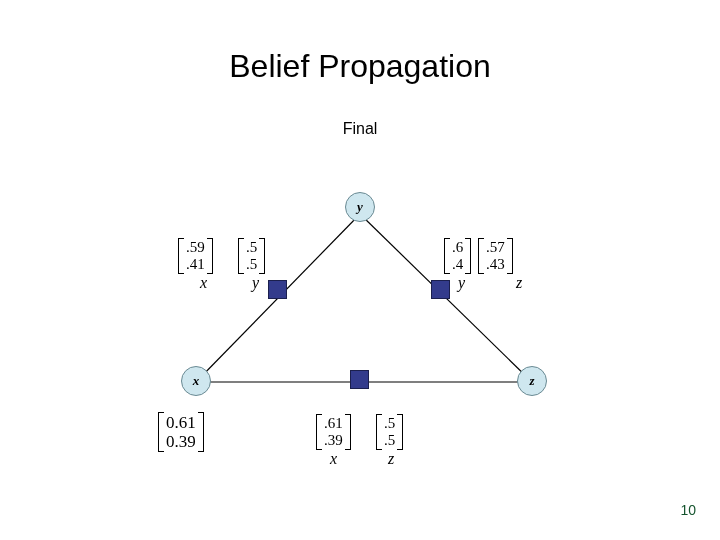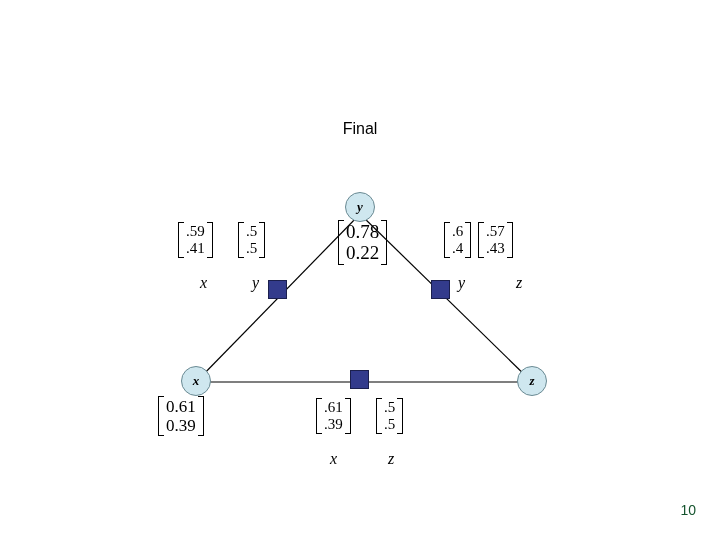--- a/index.html
+++ b/index.html
@@ -94,20 +94,21 @@
     z-index: 1;
   }
 
   
   .vec {
     position: absolute;
     display: inline-flex;
     align-items: stretch;
     z-index: 2;
     font-family: "Liberation Serif", serif;
+    margin-top: 16px;
   }
   .vec .brk {
     width: 6px;
     border-top: 1.6px solid #000;
     border-bottom: 1.6px solid #000;
     box-sizing: border-box;
   }
   .vec .brk.l { border-left: 1.6px solid #000; }
   .vec .brk.r { border-right: 1.6px solid #000; }
   .vec .vals {
@@ -134,20 +135,21 @@
     font-size: 16px;
     color: #000;
     z-index: 2;
   }
 </style>
 </head>
 <body>
 
 <div class="slide">
 
+  <div class="title">Belief Propagation</div>
   <div class="subtitle">Final</div>
 
   <div class="graph">
 
     <svg class="edges" viewBox="0 0 720 320">
       <line x1="196" y1="212" x2="360" y2="44" stroke="#000000" stroke-width="1.2"></line>
       <line x1="360" y1="44" x2="532" y2="212" stroke="#000000" stroke-width="1.2"></line>
       <line x1="196" y1="212" x2="532" y2="212" stroke="#000000" stroke-width="1.2"></line>
     </svg>
 
@@ -178,28 +180,20 @@
     <div class="vec sm" style="left:238px; top:52px;">
       <div class="brk l"></div>
       <div class="vals">
         <span>.5</span>
         <span>.5</span>
       </div>
       <div class="brk r"></div>
     </div>
     <div class="vlabel" style="left:252px; top:104px;">y</div>
 
-    <div class="vec lg" style="left:338px; top:50px;">
-      <div class="brk l"></div>
-      <div class="vals">
-        <span>0.78</span>
-        <span>0.22</span>
-      </div>
-      <div class="brk r"></div>
-    </div>
 
     <div class="vec sm" style="left:444px; top:52px;">
       <div class="brk l"></div>
       <div class="vals">
         <span>.6</span>
         <span>.4</span>
       </div>
       <div class="brk r"></div>
     </div>
     <div class="vlabel" style="left:458px; top:104px;">y</div>

